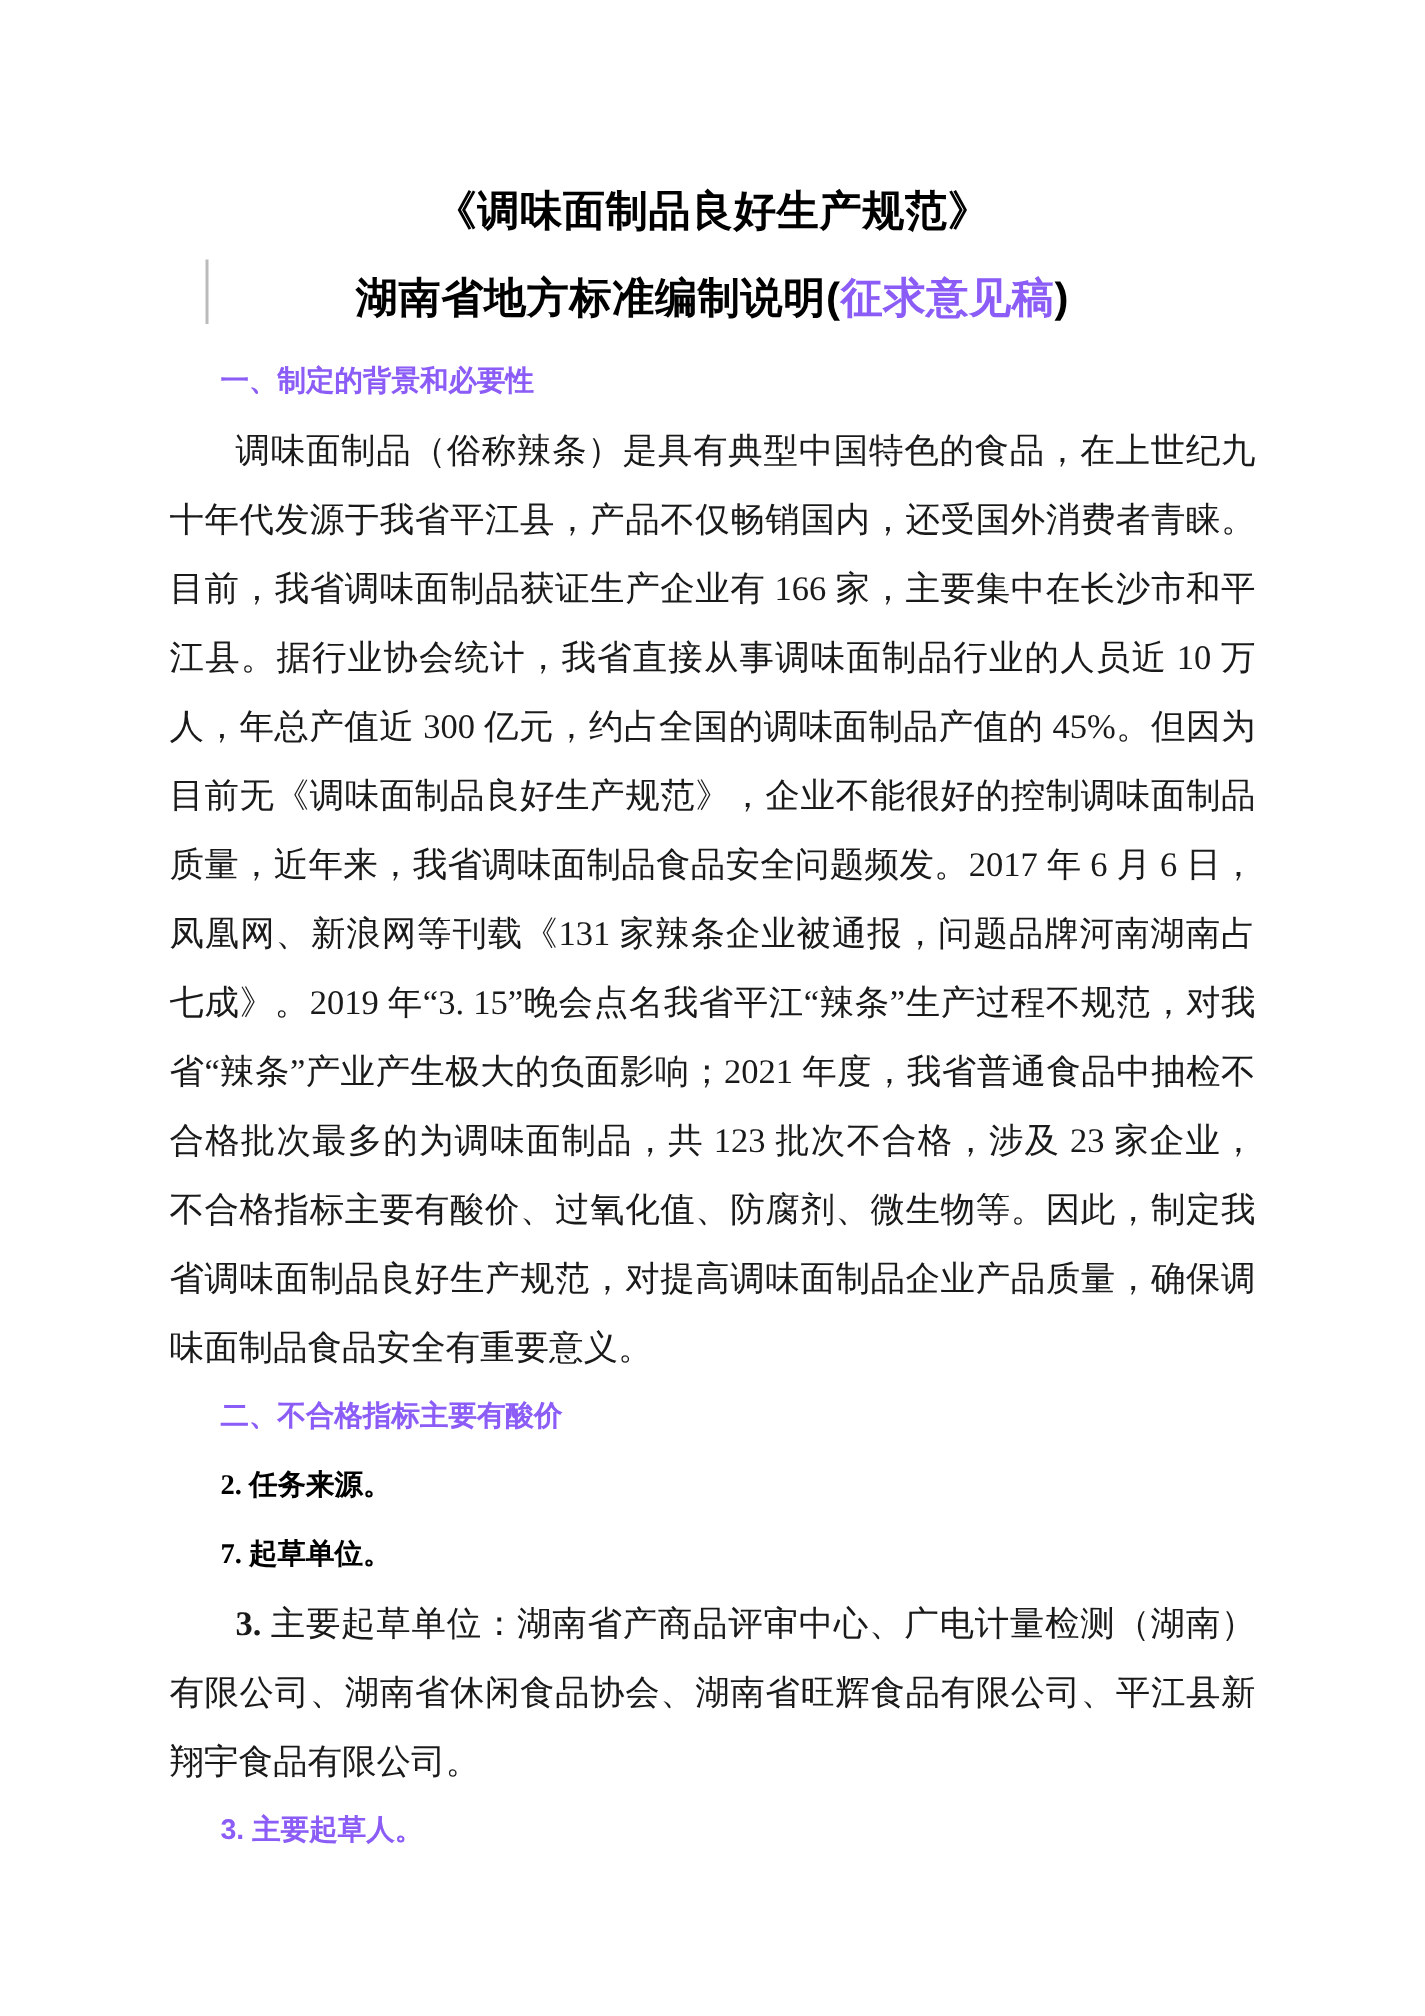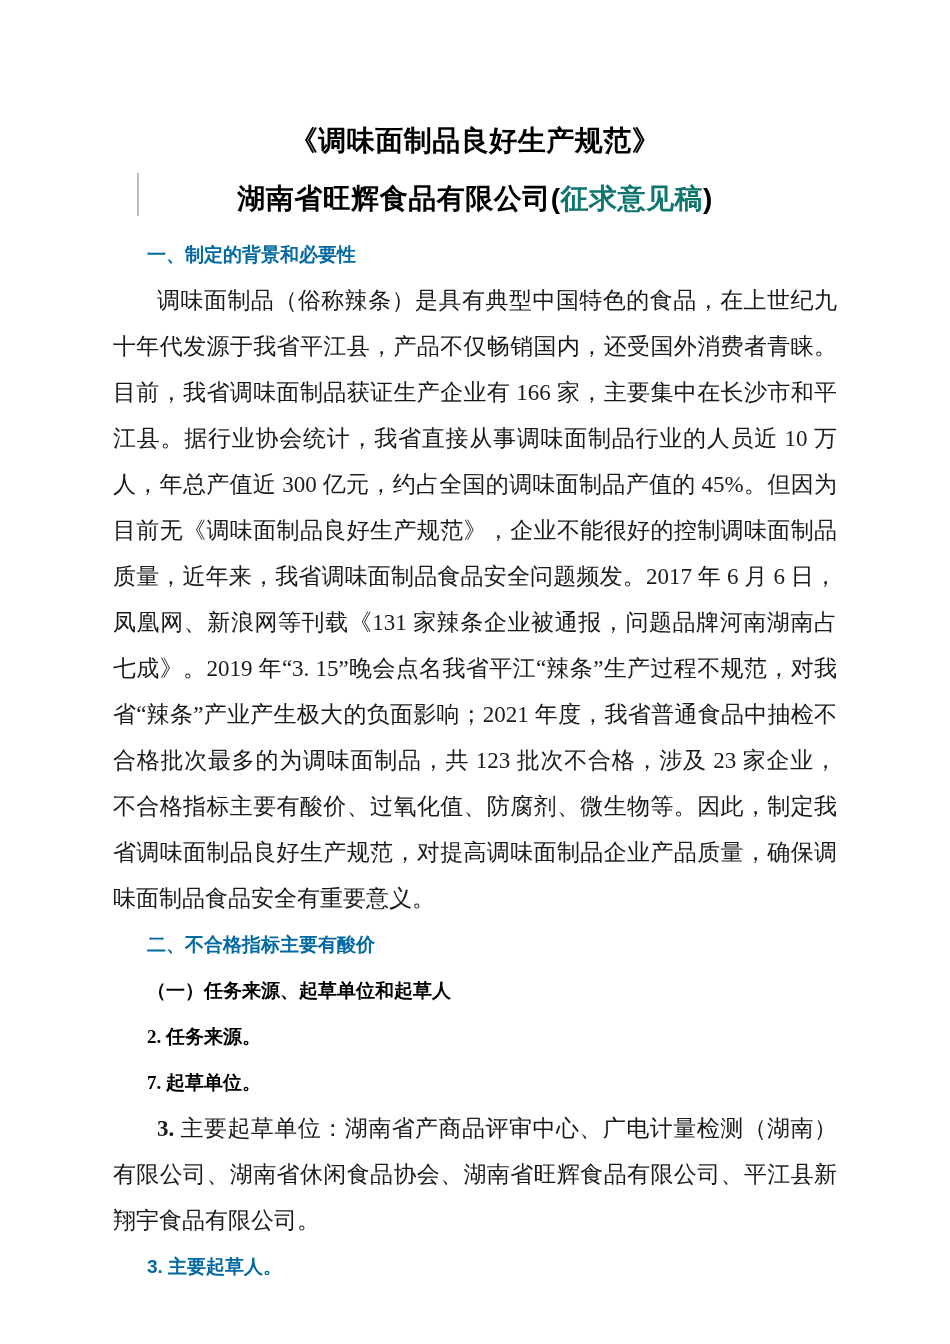--- a/index.html
+++ b/index.html
@@ -57,21 +57,21 @@
     height: 43px;
     background: #BBBBBB;
   }
 
   
   .h-sans {
     font-family: "Liberation Sans", "DejaVu Sans", sans-serif;
     font-weight: bold;
     font-size: 19px;
     line-height: 46px;
-    color: #0369a1;
+    color: #8b5cf6;
     text-indent: 34px;
   }
   .h-serif {
     font-family: "Liberation Serif", "DejaVu Serif", serif;
     font-weight: bold;
     font-size: 19px;
     line-height: 46px;
     color: #000000;
     text-indent: 34px;
   }
@@ -102,32 +102,31 @@
 
 <div class="page">
 
   <div class="change-bar" style="background: rgb(187, 187, 187);"></div>
 
   <div class="content">
 
     <div class="doc-title doc-title-1">《调味面制品良好生产规范》</div>
 
     <div class="doc-title doc-title-2">
-      <span>湖南省旺辉食品有限公司</span><span>(</span><span class="title-accent" style="color: #0f766e;">征求意见稿</span><span>)</span>
+      <span>湖南省地方标准编制说明</span><span>(</span><span class="title-accent" style="color: #8b5cf6;">征求意见稿</span><span>)</span>
     </div>
 
     <div class="spacer-sm"></div>
 
     <div class="h-sans">一、制定的背景和必要性</div>
 
     <p class="body-p">调味面制品（俗称辣条）是具有典型中国特色的食品，在上世纪九十年代发源于我省平江县，产品不仅畅销国内，还受国外消费者青睐。目前，我省调味面制品获证生产企业有 166 家，主要集中在长沙市和平江县。据行业协会统计，我省直接从事调味面制品行业的人员近 10 万人，年总产值近 300 亿元，约占全国的调味面制品产值的 45%。但因为目前无《调味面制品良好生产规范》，企业不能很好的控制调味面制品质量，近年来，我省调味面制品食品安全问题频发。2017 年 6 月 6 日，凤凰网、新浪网等刊载《131 家辣条企业被通报，问题品牌河南湖南占七成》。2019 年“3. 15”晚会点名我省平江“辣条”生产过程不规范，对我省“辣条”产业产生极大的负面影响；2021 年度，我省普通食品中抽检不合格批次最多的为调味面制品，共 123 批次不合格，涉及 23 家企业，不合格指标主要有酸价、过氧化值、防腐剂、微生物等。因此，制定我省调味面制品良好生产规范，对提高调味面制品企业产品质量，确保调味面制品食品安全有重要意义。</p>
 
     <div class="h-sans">二、不合格指标主要有酸价</div>
 
-    <div class="h-serif">（一）任务来源、起草单位和起草人</div>
 
     <div class="h-serif">2. 任务来源。</div>
 
 
     <div class="h-serif">7. 起草单位。</div>
 
     <p class="body-p"><span class="lead-bold">3.</span> <span>主要起草单位：湖南省产商品评审中心、广电计量检测（湖南）有限公司、湖南省休闲食品协会、湖南省旺辉食品有限公司、平江县新翔宇食品有限公司。</span></p>
 
     <div class="h-sans">3. 主要起草人。</div>
 

